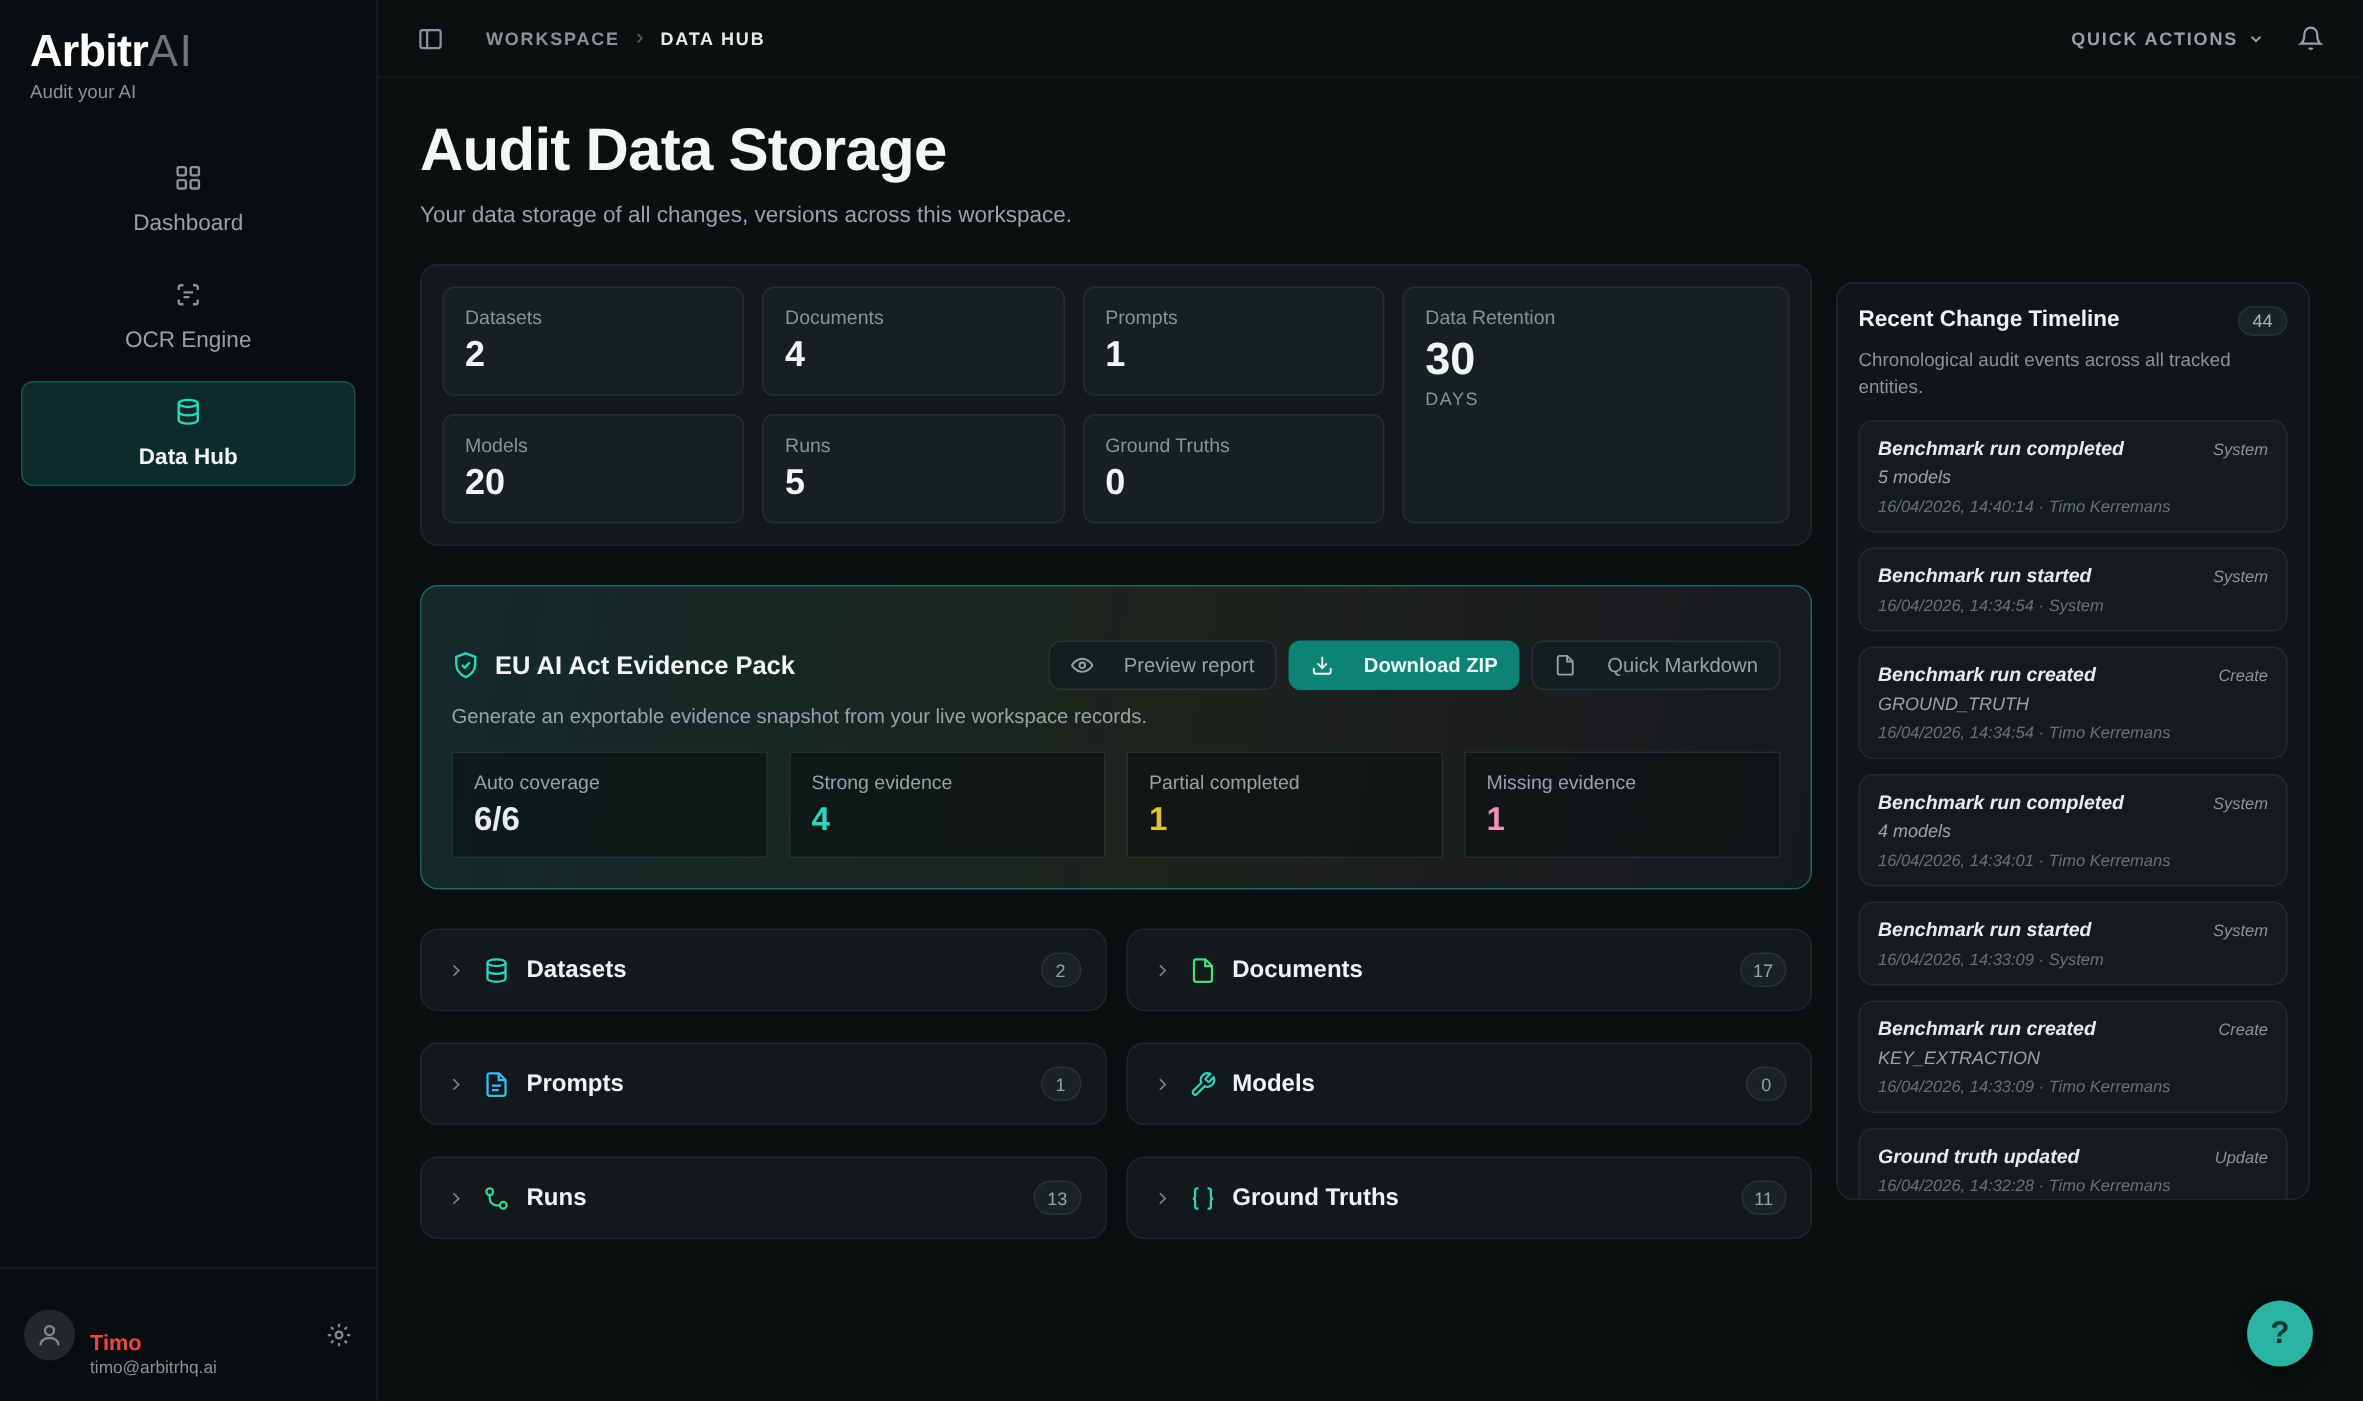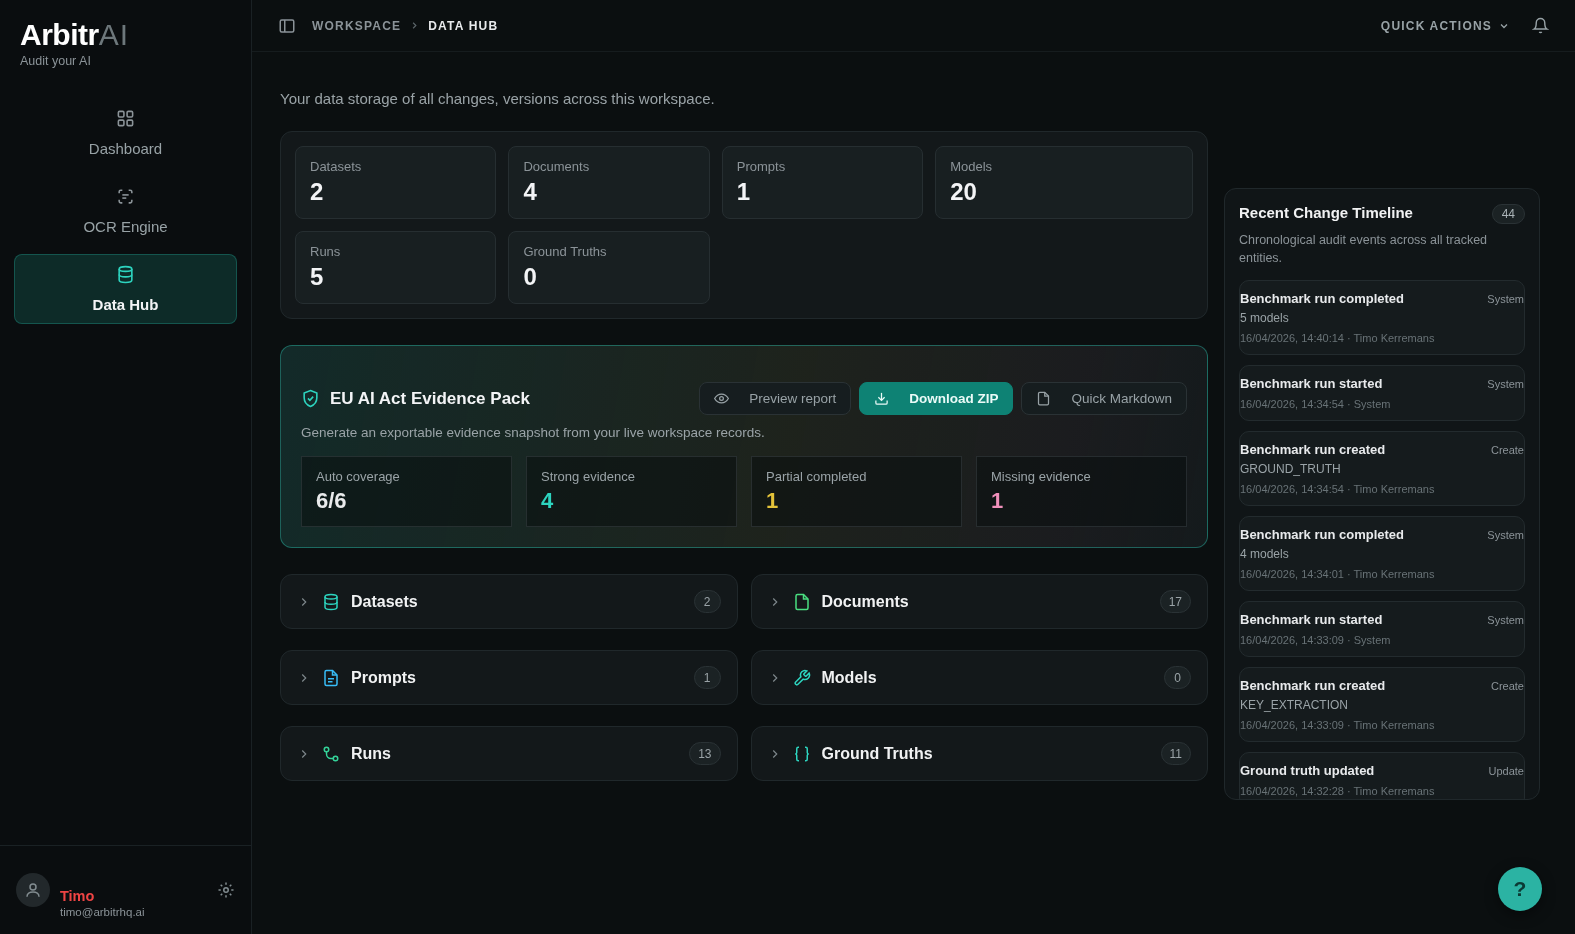--- a/index.html
+++ b/index.html
@@ -43,21 +43,21 @@
   }
   .user-meta { display:flex; flex-direction:column; gap:2px; flex:1; }
   .user-name { font-size:14.5px; font-weight:600; color:#ef4444;margin-top:26px; }
   .user-email { font-size:11.5px; color:#8b9398; }
   .gear-btn { color:#828c90; cursor:pointer; }
 
   
   .main { flex:1; display:flex; flex-direction:column; min-width:0; }
   .topbar {
     height:52px; min-height:52px; border-bottom:1px solid #161c1e;
-    display:flex; align-items:center; padding:0 26px; gap:16px;
+    display:flex; align-items:center; padding:0 26px; gap:28px;
   }
   .panel-toggle { color:#8b9398; cursor:pointer; }
   .crumbs { display:flex; align-items:center; gap:8px; font-size:12px; font-weight:700; letter-spacing:1.2px; }
   .crumb-root { color:#8b9398; cursor:pointer; }
   .crumb-sep { color:#5b6569; }
   .crumb-cur { color:#e8eaec; }
   .topbar-right { margin-left:auto; display:flex; align-items:center; gap:22px; }
   .quick-actions { display:flex; align-items:center; gap:6px; font-size:12px; font-weight:700; letter-spacing:1.2px; color:#98a2a6; cursor:pointer; }
   .bell { color:#98a2a6; cursor:pointer; }
 
@@ -137,21 +137,21 @@
   }
   .tl-head { display:flex; align-items:flex-start; }
   .tl-title { font-size:15px; font-weight:700; color:#f1f2f3; }
   .tl-badge {
     margin-left:auto; background:#1b2224; border:1px solid #2a3235; color:#aab3b7;
     font-size:12px; padding:2px 9px; border-radius:999px;
   }
   .tl-sub { font-size:12.5px; color:#8b9398; line-height:1.45; margin-top:7px; width:250px; }
   .tl-list { margin-top:13px; display:flex; flex-direction:column; gap:10px; }
   .ev-item {
-    background:#151b1d; border:1px solid #232b2e; border-radius:10px; padding:10px 0;
+    background:#151b1d; border:1px solid #232b2e; border-radius:10px; padding:10px 12px;font-style:italic;
   }
   .ev-row { display:flex; align-items:baseline; }
   .ev-name { font-size:13px; font-weight:600; color:#e8eaec; }
   .ev-tag { margin-left:auto; font-size:11px; color:#8b9398; padding-left:8px; }
   .ev-detail { font-size:12px; color:#9aa3a7; margin-top:5px; }
   .ev-detail:empty { display:none; }
   .ev-meta { font-size:11px; color:#687276; margin-top:7px; }
 
   
   .help-fab {
@@ -260,35 +260,41 @@
             <path d="M18 8a6 6 0 0 0-12 0c0 7-3 9-3 9h18s-3-2-3-9"></path>
             <path d="M13.7 21a2 2 0 0 1-3.4 0"></path>
           </svg>
       </span>
     </div>
   </header>
 
   <div class="content">
     <div class="col-left">
 
+      <h1 class="page-title">Audit Data Storage</h1>
       <div class="page-sub">Your data storage of all changes, versions across this workspace.</div>
 
       <div class="stats-card">
         <div class="stats-grid">
           <div class="stat-tile">
             <div class="stat-label">Datasets</div>
             <div class="stat-value">2</div>
           </div>
           <div class="stat-tile">
             <div class="stat-label">Documents</div>
             <div class="stat-value">4</div>
           </div>
           <div class="stat-tile">
             <div class="stat-label">Prompts</div>
             <div class="stat-value">1</div>
+          </div>
+          <div class="stat-tile retention">
+            <div class="stat-label">Data Retention</div>
+            <div class="stat-value">30</div>
+            <div class="retention-unit">DAYS</div>
           </div>
           <div class="stat-tile">
             <div class="stat-label">Models</div>
             <div class="stat-value">20</div>
           </div>
           <div class="stat-tile">
             <div class="stat-label">Runs</div>
             <div class="stat-value">5</div>
           </div>
           <div class="stat-tile">

